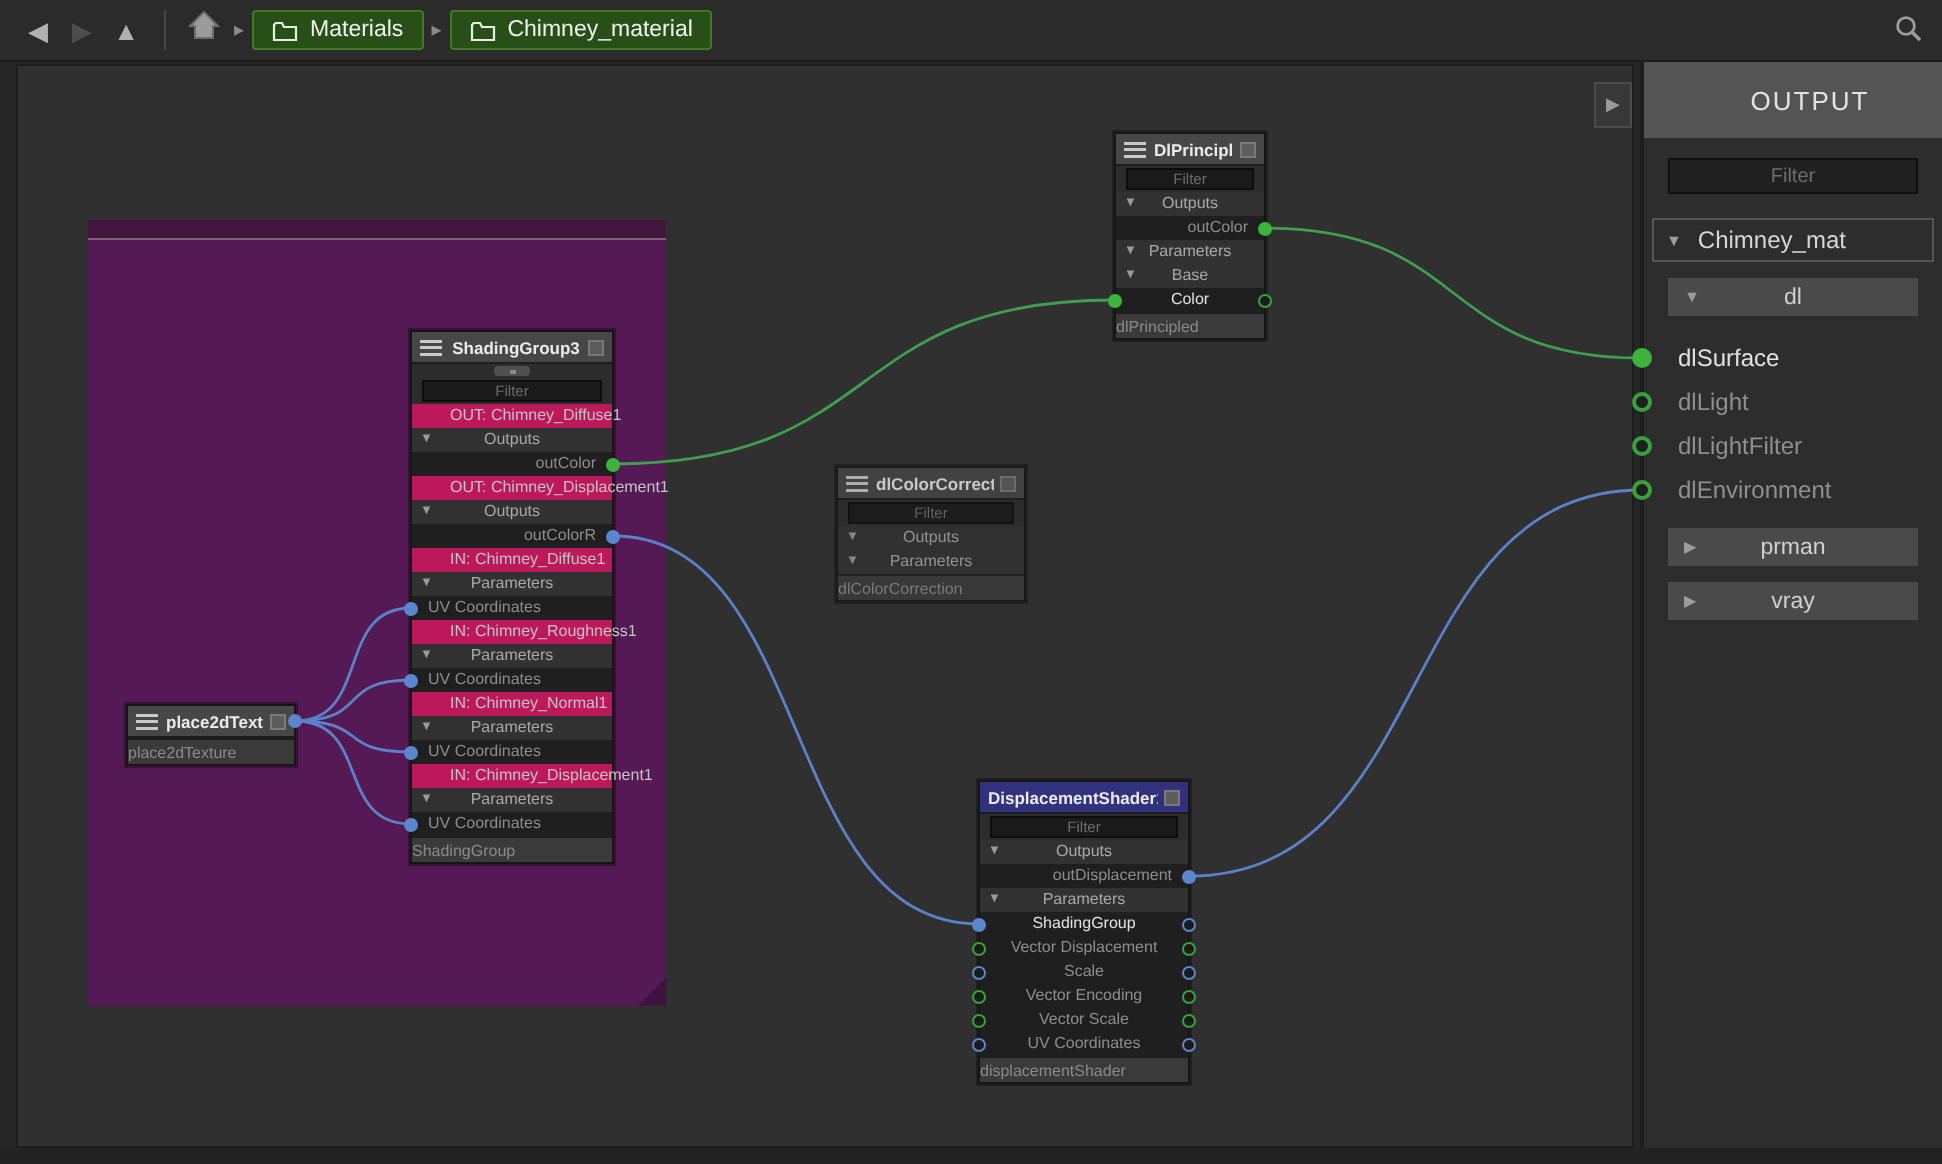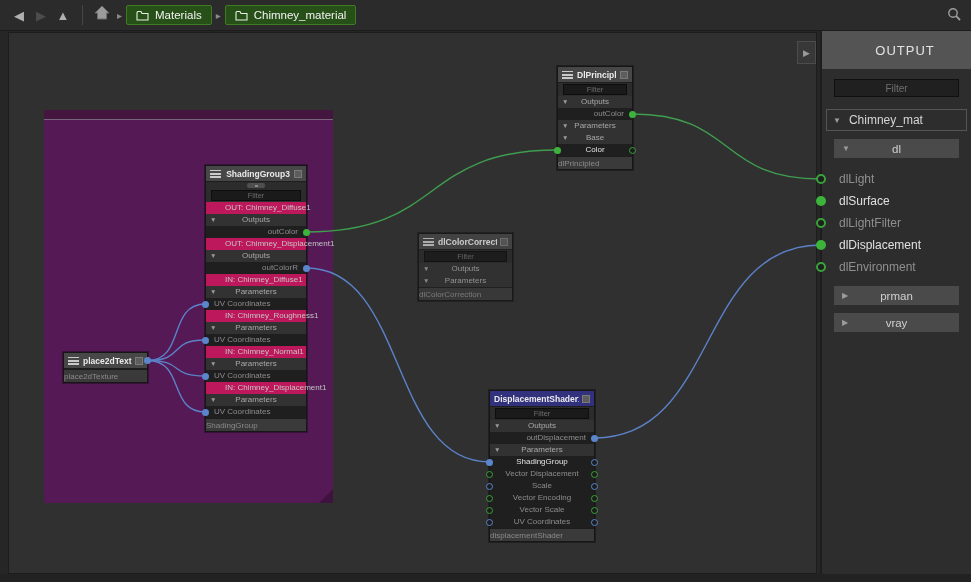--- a/index.html
+++ b/index.html
@@ -236,36 +236,32 @@
     <input id="panel-filter" placeholder="Filter" style="">
     <div class="pn-box">
       <span class="ptri">▼</span>
       <span>Chimney_mat</span>
     </div>
     <div class="pn-bar">
       <span class="ptri">▼</span>
       <span class="bar-label">dl</span>
     </div>
     <div id="out-list">
+        <div class="outrow connected">
+          <span class="pport filled"></span>
+          <span>dlSurface</span>
+        </div>
         <div class="outrow">
           <span class="pport hollow"></span>
           <span>dlLight</span>
         </div>
-        <div class="outrow connected">
-          <span class="pport filled"></span>
-          <span>dlSurface</span>
-        </div>
         <div class="outrow">
           <span class="pport hollow"></span>
           <span>dlLightFilter</span>
         </div>
-        <div class="outrow connected">
-          <span class="pport filled"></span>
-          <span>dlDisplacement</span>
-        </div>
         <div class="outrow">
           <span class="pport hollow"></span>
           <span>dlEnvironment</span>
         </div>
       </div>
     <div class="pn-bar">
       <span class="ptri">▶</span>
       <span class="bar-label">prman</span>
     </div>
     <div class="pn-bar">

